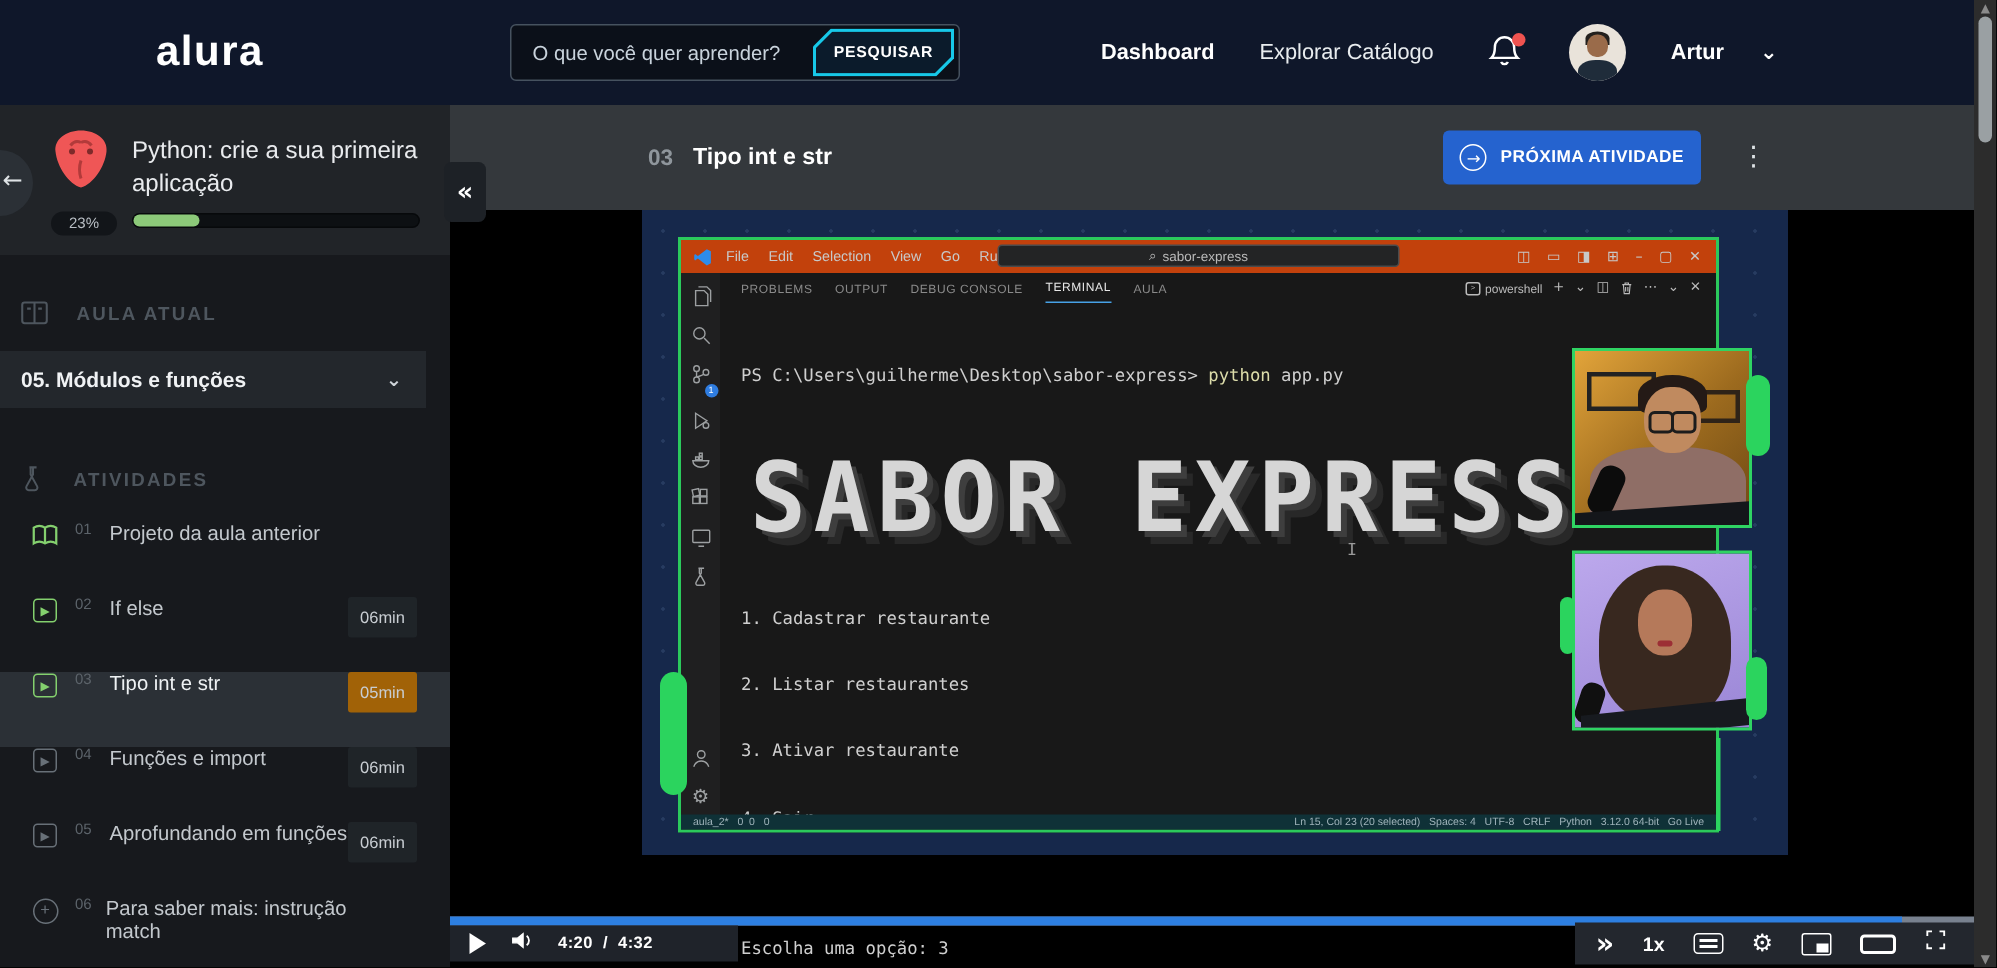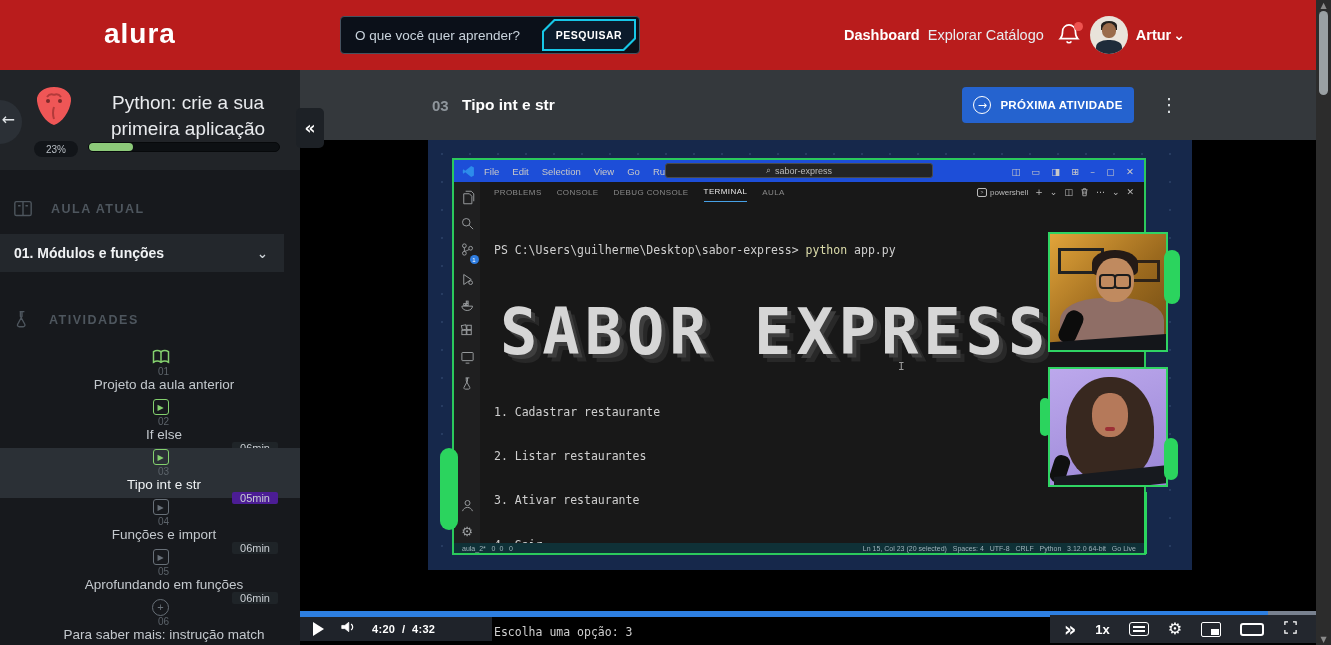--- a/index.html
+++ b/index.html
@@ -2,38 +2,38 @@
 <html><head>
 <meta charset="utf-8">
 <style>
   * { margin:0; padding:0; box-sizing:border-box; }
   html,body { background:#000; }
   .page { position:relative; width:1331px; height:645px; overflow:hidden;
           font-family:"Liberation Sans", sans-serif; background:#000; }
 
   
   .navbar { position:absolute; left:0; top:0; width:1331px; height:70px;
-            background:#b91c1c; display:flex; align-items:center; z-index:20; }
+            background:#0f172a; display:flex; align-items:center; z-index:20; }
   .logo { position:absolute; left:104px; top:18px; color:#fff; font-size:28px;
           font-weight:bold; letter-spacing:1px; cursor:pointer; }
   .searchbar { position:absolute; left:340px; top:16px; width:300px; height:38px;
                border:1px solid #46525f; border-radius:4px; background:#0b1019;
                display:flex; align-items:center; }
   .search-input { flex:1; height:100%; background:transparent; border:none; outline:none;
                   color:#dfe6ec; font-size:13.5px; padding:0 10px 0 14px;
                   font-family:"Liberation Sans", sans-serif; }
   .search-input::placeholder { color:#c9d3dc; opacity:1; }
   .search-btn { position:relative; width:94px; height:32px; margin-right:3px; cursor:pointer;
                 background:#17c8e8; clip-path:polygon(12px 0,100% 0,100% calc(100% - 12px),calc(100% - 12px) 100%,0 100%,0 12px); }
   .search-btn-inner { position:absolute; inset:2px; background:#0b1b2b;
                 clip-path:polygon(11px 0,100% 0,100% calc(100% - 11px),calc(100% - 11px) 100%,0 100%,0 11px); }
   .search-btn-label { position:absolute; inset:0; display:flex; align-items:center; justify-content:center;
                 color:#fff; font-size:10.5px; font-weight:bold; letter-spacing:.5px; }
   .nav-right { position:absolute; right:146px; top:0; height:70px; display:flex;
-               align-items:center; gap:8px; }
+               align-items:center; gap:30px; }
   .nav-link { color:#e8ecef; font-size:14.5px; cursor:pointer; text-decoration:none; }
   .nav-link.bold { font-weight:bold; color:#fff; }
   .bell { position:relative; width:24px; height:26px; cursor:pointer; margin-left:6px; }
   .bell svg { stroke:#fff; fill:none; stroke-width:1.8; }
   .bell-dot { position:absolute; right:-1px; top:0; width:9px; height:9px;
               border-radius:50%; background:#ef5350; }
   .avatar { position:relative; width:38px; height:38px; border-radius:50%;
             background:#e9e3da; overflow:hidden; cursor:pointer; }
   .avatar .head { position:absolute; left:12px; top:7px; width:14px; height:15px;
                   border-radius:50% 50% 45% 45%; background:#9a6b4a; }
@@ -48,21 +48,21 @@
   
   .sidebar { position:absolute; left:0; top:70px; width:300px; height:575px;
              background:#17191d; z-index:10; }
   .course-card { position:relative; width:300px; height:100px; background:#212428; }
   .back-btn { position:absolute; left:-22px; top:30px; width:44px; height:44px;
               border-radius:50%; background:#2b3036; color:#dfe3e6; cursor:pointer; }
   .back-btn span { position:absolute; right:7px; top:10px; font-size:16px;
               font-family:"DejaVu Sans", sans-serif; }
   .course-icon { position:absolute; left:34px; top:15px; width:40px; height:42px; }
   .course-title { position:absolute; left:88px; top:20px; width:200px; color:#e9ebee;
-                  font-size:19px; line-height:1.35;text-align:center; }
+                  font-size:16px; line-height:1.35; }
   .progress-pill { position:absolute; left:34px; top:71px; width:44px; height:16px;
                    background:#121519; border-radius:9px; color:#b9bfc5; font-size:10px;
                    display:flex; align-items:center; justify-content:center; }
   .progress-track { position:absolute; left:88px; top:72px; width:192px; height:10px;
                     background:#0d1013; border:1px solid #07090b; border-radius:6px; }
   .progress-fill { width:23%; height:100%; background:#8cc979; border-radius:6px; }
   .collapse-tab { position:absolute; left:296px; top:38px; width:28px; height:40px;
                   background:#1d2126; border-radius:5px; color:#fff; cursor:pointer;
                   display:flex; align-items:center; justify-content:center; z-index:30;
                   font-size:17px; font-weight:bold; font-family:"DejaVu Sans", sans-serif; }
@@ -70,38 +70,38 @@
                    font-size:12.5px; font-weight:bold; letter-spacing:1.5px;
                    padding-left:13px; }
   .section-label svg { stroke:#4e565e; fill:none; stroke-width:1.7; }
   .lbl-aula { position:absolute; left:0; top:130px; width:300px;text-align:right; }
   .module-row { position:absolute; left:0; top:164px; width:284px; height:38px;
                 background:#23272c; display:flex; align-items:center; cursor:pointer; }
   .module-row .mod-label { color:#f0f2f4; font-size:14px; font-weight:bold; padding-left:14px; }
   .module-row .chev { margin-left:auto; margin-right:16px; color:#cfd4d9; font-size:13px; }
   .lbl-atividades { position:absolute; left:0; top:240px; width:300px; }
   .activities { position:absolute; left:0; top:278px; width:300px; list-style:none; }
-  .act-row { position:relative; width:300px; height:50px; display:flex; align-items:center;
-             padding-left:21px; cursor:pointer;flex-direction:column; }
+  .act-row { position:relative; width:300px; height:50px; display:flex; 
+             padding-left:21px; cursor:pointer; }
   .act-row.active { background:#2b3036; }
   .act-icon { width:18px; height:18px; flex:0 0 18px; display:flex; align-items:center;
               justify-content:center; }
   .act-icon.green { color:#84d06e; }
   .act-icon.gray { color:#687078; }
   .icon-box { width:16px; height:16px; border:1.7px solid currentColor; border-radius:3px;
               display:flex; align-items:center; justify-content:center; font-size:8px; }
   .icon-circle { width:17px; height:17px; border:1.7px solid currentColor; border-radius:50%;
               display:flex; align-items:center; justify-content:center; font-size:11px; }
   .act-num { color:#5c636a; font-size:10px; margin-left:11px; width:16px; }
   .act-label { color:#c3c8cd; font-size:13.5px; margin-left:7px; }
   .act-row.active .act-label { color:#eef1f3; }
   .act-badge { margin-left:auto; margin-right:22px; width:46px; height:27px;
                background:#1f2428; border-radius:2px; color:#c8cdd2; font-size:11px;
                display:flex; align-items:center; justify-content:center; }
-  .act-row.active .act-badge { background:#4c1d95; }
+  .act-row.active .act-badge { background:#a16207; }
   .act-badge.hidden { visibility:hidden; }
 
   
   .main { position:absolute; left:300px; top:70px; width:1016px; height:575px; background:#000; }
   .content-header { position:relative; width:100%; height:70px; background:#34383c; }
   .h-num { position:absolute; left:132px; top:27px; color:#8f969c; font-size:15px; font-weight:bold; }
   .h-title { position:absolute; left:162px; top:26px; color:#fff; font-size:15.5px; font-weight:bold; }
   .next-btn { position:absolute; left:662px; top:17px; width:172px; height:36px;
               background:#2563cf; border:none; border-radius:4px; color:#fff; cursor:pointer;
               display:flex; align-items:center; justify-content:center; gap:9px;
@@ -115,21 +115,21 @@
 
   
   .video-stage { position:relative; width:1016px; height:505px; background:#000; }
   .video-picture { position:absolute; left:128px; top:0; width:764px; height:430px;
                    background:#16284b; cursor:pointer;
                    background-image:radial-gradient(rgba(130,160,210,.16) 1px, transparent 1.3px);
                    background-size:28px 28px; }
   
   .vscode { position:absolute; left:24px; top:18px; width:694px; height:397px;
             border:2px solid #2bc95c; background:#181818; }
-  .vs-titlebar { position:relative; height:22px; background:#1d4ed8; display:flex;
+  .vs-titlebar { position:relative; height:22px; background:#c2410c; display:flex;
                  align-items:center; }
   .vs-logo { width:13px; height:13px; margin:0 9px 0 8px; }
   .vs-menu { color:#c8c8c8; font-size:9.5px; margin-right:13px; }
   .vs-search { position:absolute; left:50%; transform:translateX(-50%); top:3px;
                width:268px; height:15px; background:#232425; border:1px solid #4a4b4c;
                border-radius:3px; display:flex; align-items:center; justify-content:center;
                gap:4px; color:#b9b9b9; font-size:9px; }
   .vs-wincontrols { margin-left:auto; display:flex; gap:11px; padding-right:10px;
                     color:#c8c8c8; font-size:9.5px; font-family:"DejaVu Sans", sans-serif; }
   .vs-body { position:relative; display:flex; height:363px; }
@@ -308,21 +308,21 @@
 
     <div class="section-label lbl-aula">
       <svg width="20" height="18" viewBox="0 0 24 22">
         <rect x="2" y="2" width="20" height="17" rx="2"></rect>
         <path d="M12 2v17 M6 7h3 M15 7h3"></path>
       </svg>
       <span>AULA ATUAL</span>
     </div>
 
     <div class="module-row">
-      <span class="mod-label">01. Módulos e funções</span>
+      <span class="mod-label">05. Módulos e funções</span>
       <span class="chev">⌄</span>
     </div>
 
     <div class="section-label lbl-atividades">
       <svg width="18" height="19" viewBox="0 0 22 24">
         <path d="M8 2h6 M9 2v6l5.5 10a2.2 2.2 0 0 1-2 3.2H7.5a2.2 2.2 0 0 1-2-3.2L11 8V2"></path>
       </svg>
       <span>ATIVIDADES</span>
     </div>
 
@@ -468,21 +468,21 @@
               <svg width="15" height="15" viewBox="0 0 24 24">
                 <circle cx="12" cy="8" r="4"></circle>
                   <path d="M4 21c1.5-4 4.5-6 8-6s6.5 2 8 6"></path>
               </svg>
               <span class="ab-gear">⚙</span>
             </div>
 
             <div class="vs-panel">
               <div class="vs-tabs">
                 <span class="vs-tab">PROBLEMS</span>
-                <span class="vs-tab">CONSOLE</span>
+                <span class="vs-tab">OUTPUT</span>
                 <span class="vs-tab">DEBUG CONSOLE</span>
                 <span class="vs-tab active">TERMINAL</span>
                 <span class="vs-tab">AULA</span>
                 <div class="vs-term-tools">
                   <span class="pwsh">
                     <span class="pwsh-ico">&gt;</span>
                     <span>powershell</span>
                   </span>
                   <span>+</span>
                   <span>⌄</span>

